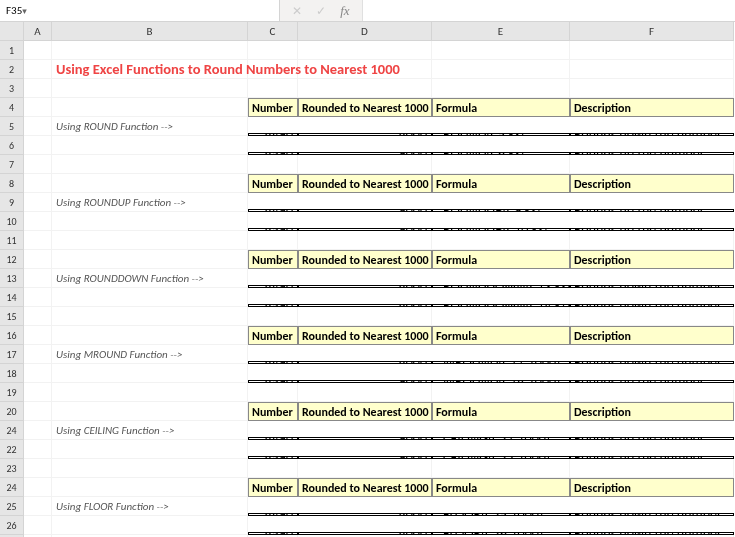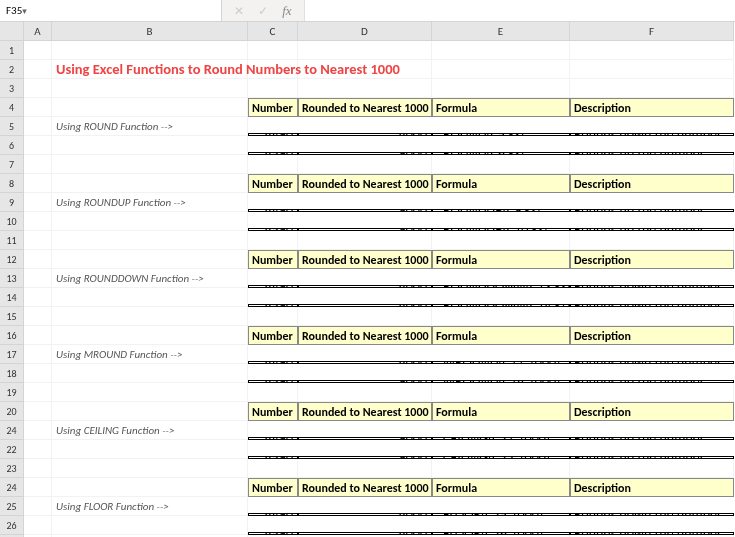--- a/index.html
+++ b/index.html
@@ -16,21 +16,21 @@
   }
   
   .fbar {
     display: flex;
     align-items: stretch;
     height: 22px;
     border-bottom: 1px solid #d4d4d4;
     background: #f3f2f1;
   }
   .namebox {
-    width: 222px;
+    width: 280px;
     display: flex;
     align-items: center;
     border-right: 1px solid #d4d4d4;
     background: #fff;
     padding: 0 6px;
     justify-content: flex-start;
     font-size: 11px;
   }
   .namebox span.caret {
     color: #666;

